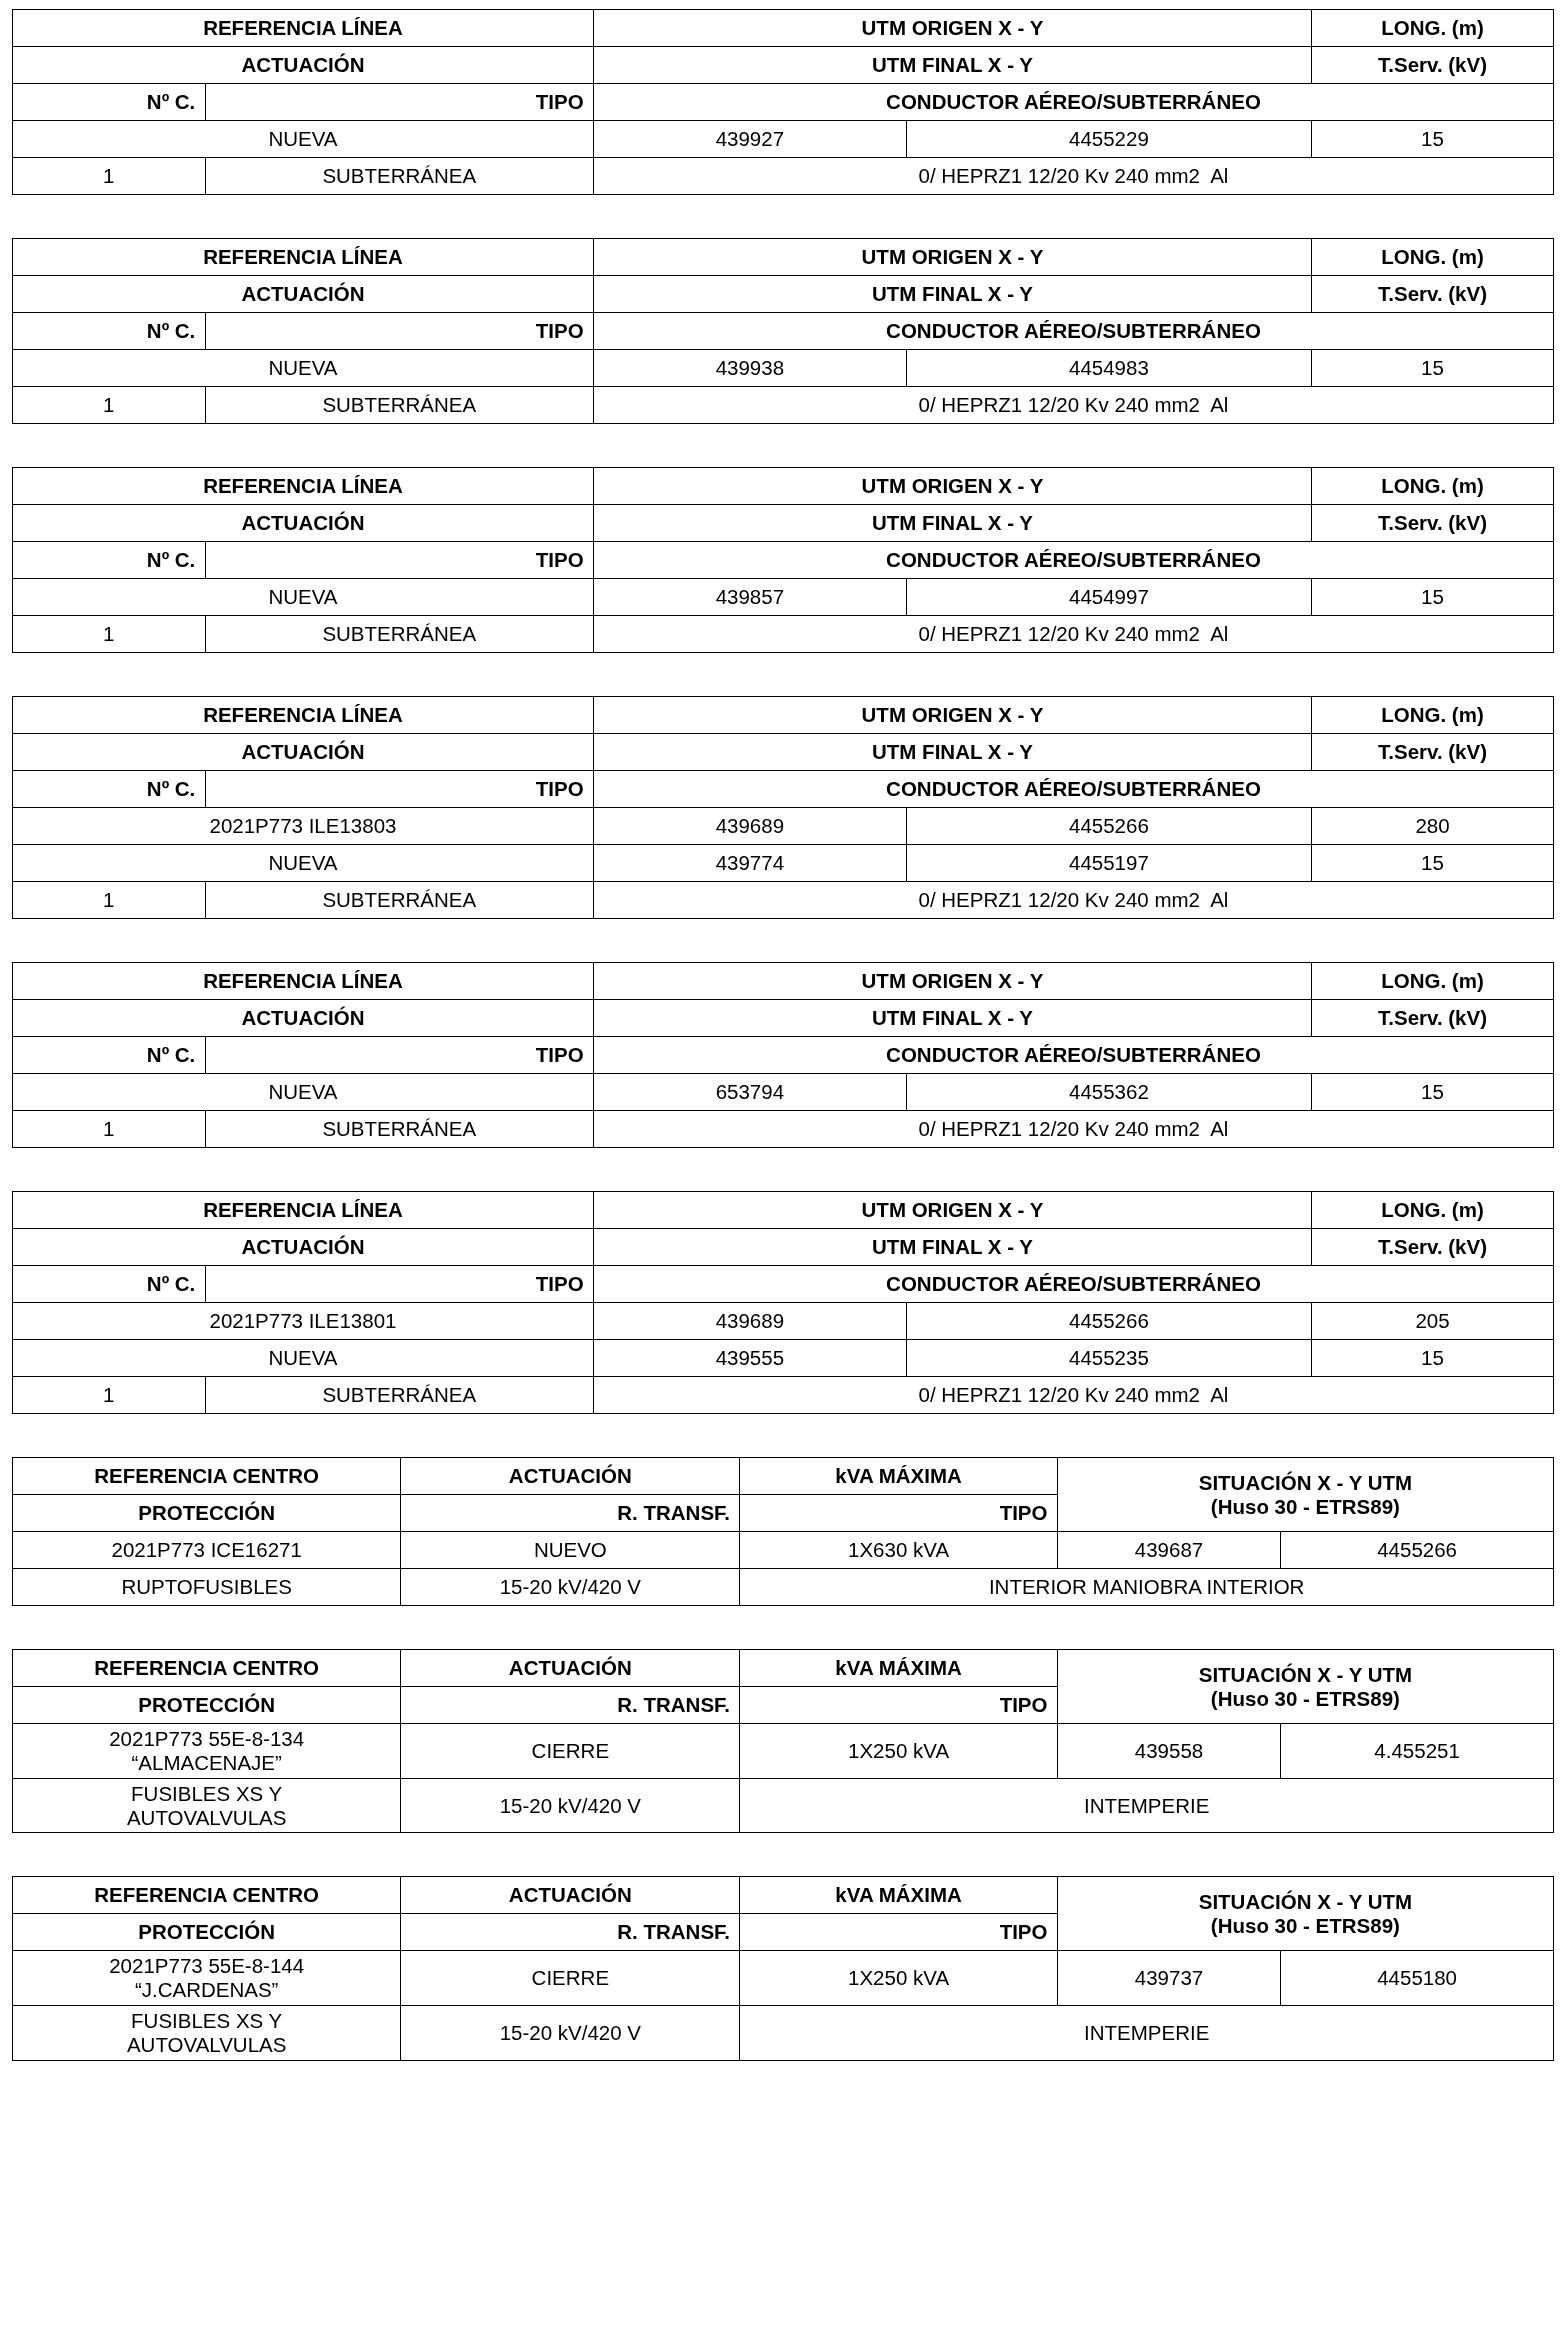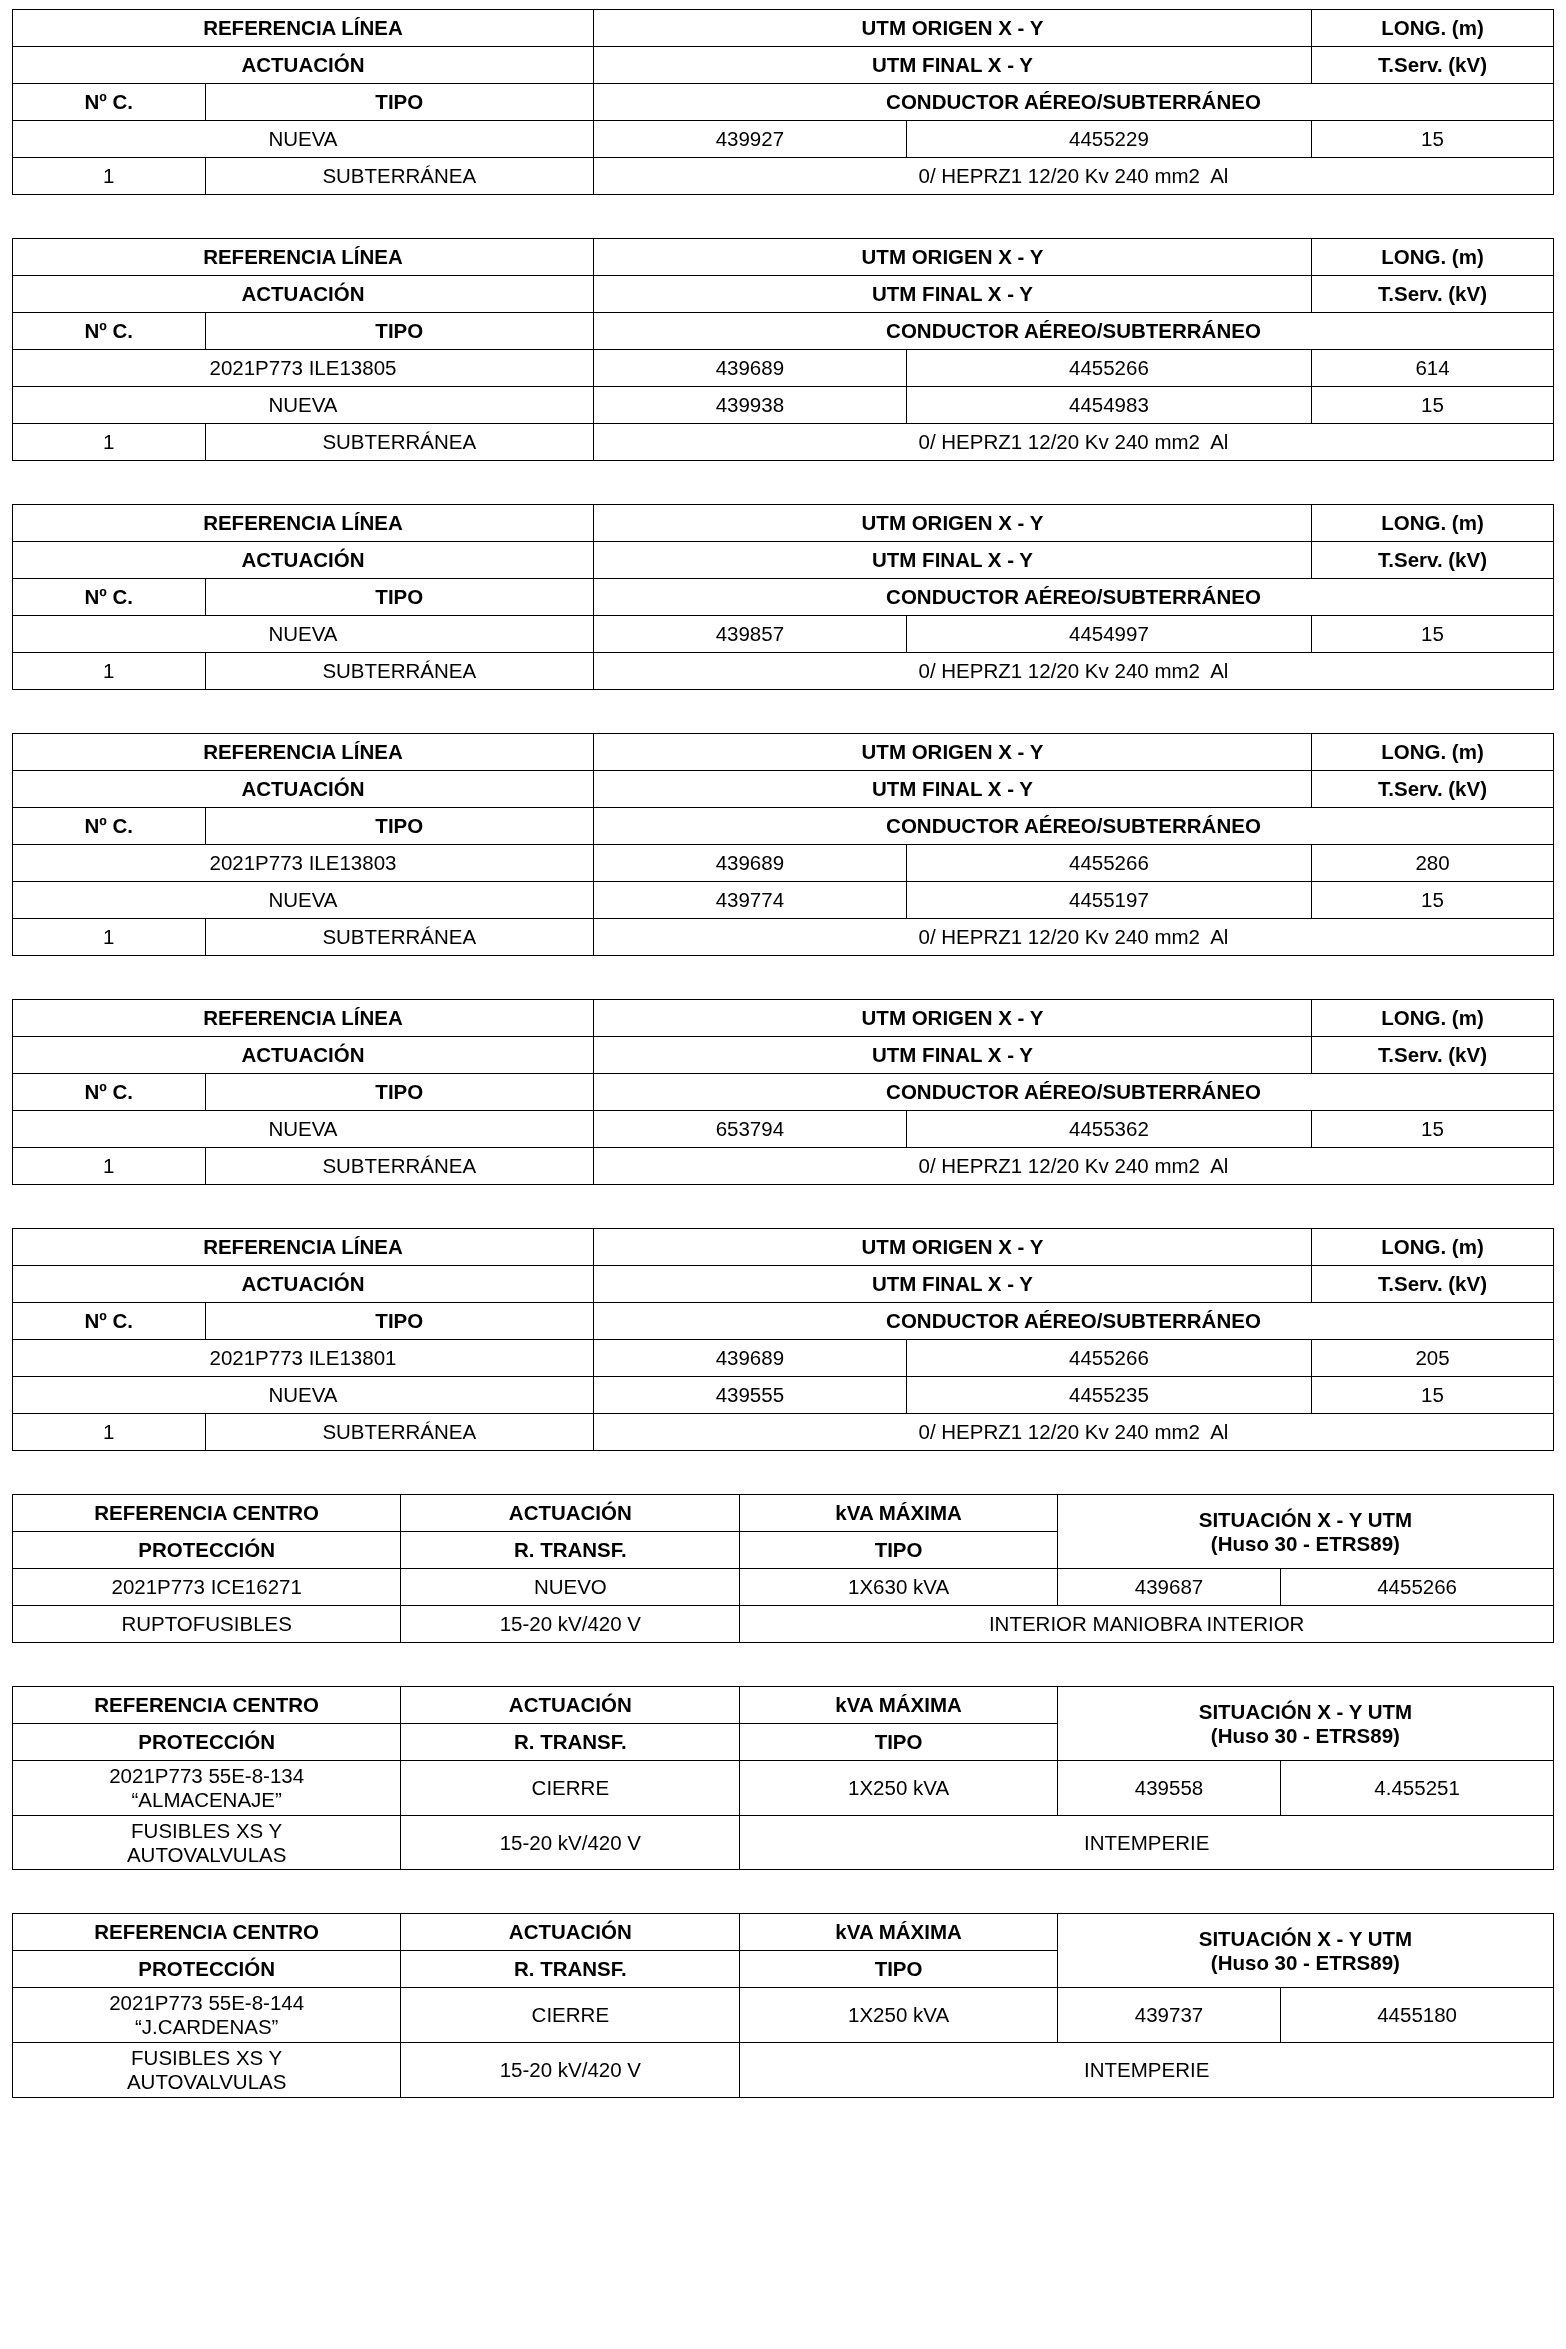--- a/index.html
+++ b/index.html
@@ -21,21 +21,21 @@
     border: 1.9px solid #000;
     text-align: center;
     vertical-align: middle;
     font-size: 20.5px;
     line-height: 24px;
     height: 37px;
     padding: 2.8px 9.3px;
     overflow: hidden;
   }
   td.hdr { font-weight: bold; }
-  td.left { text-align: center; margin-top: 13px; }
+  td.left { text-align: right; margin-top: 13px; }
   td.pre { white-space: pre-wrap; }
   
   .line-table .c1 { width: 12.5%; }
   .line-table .c2 { width: 25.2%; }
   .line-table .c3 { width: 20.3%; }
   .line-table .c4 { width: 26.3%; }
   .line-table .c5 { width: 15.7%; }
   
   .center-table .c1 { width: 25.2%; }
   .center-table .c2 { width: 22.0%; }
@@ -102,26 +102,20 @@
     <td colspan="2" class="hdr">ACTUACIÓN</td>
     <td colspan="2" class="hdr">UTM FINAL X - Y</td>
     <td class="hdr">T.Serv. (kV)</td>
   </tr>
   <tr>
     <td class="hdr left">Nº C.</td>
     <td class="hdr left">TIPO</td>
     <td colspan="3" class="hdr">CONDUCTOR AÉREO/SUBTERRÁNEO</td>
   </tr>
   <tr>
-    <td colspan="2">2021P773 ILE13805</td>
-    <td>439689</td>
-    <td>4455266</td>
-    <td>614</td>
-  </tr>
-  <tr>
     <td colspan="2">NUEVA</td>
     <td>439938</td>
     <td>4454983</td>
     <td>15</td>
   </tr>
   <tr>
     <td>1</td>
     <td>SUBTERRÁNEA</td>
     <td colspan="3" class="pre">0/ HEPRZ1 12/20 Kv 240 mm2  Al</td>
   </tr>

